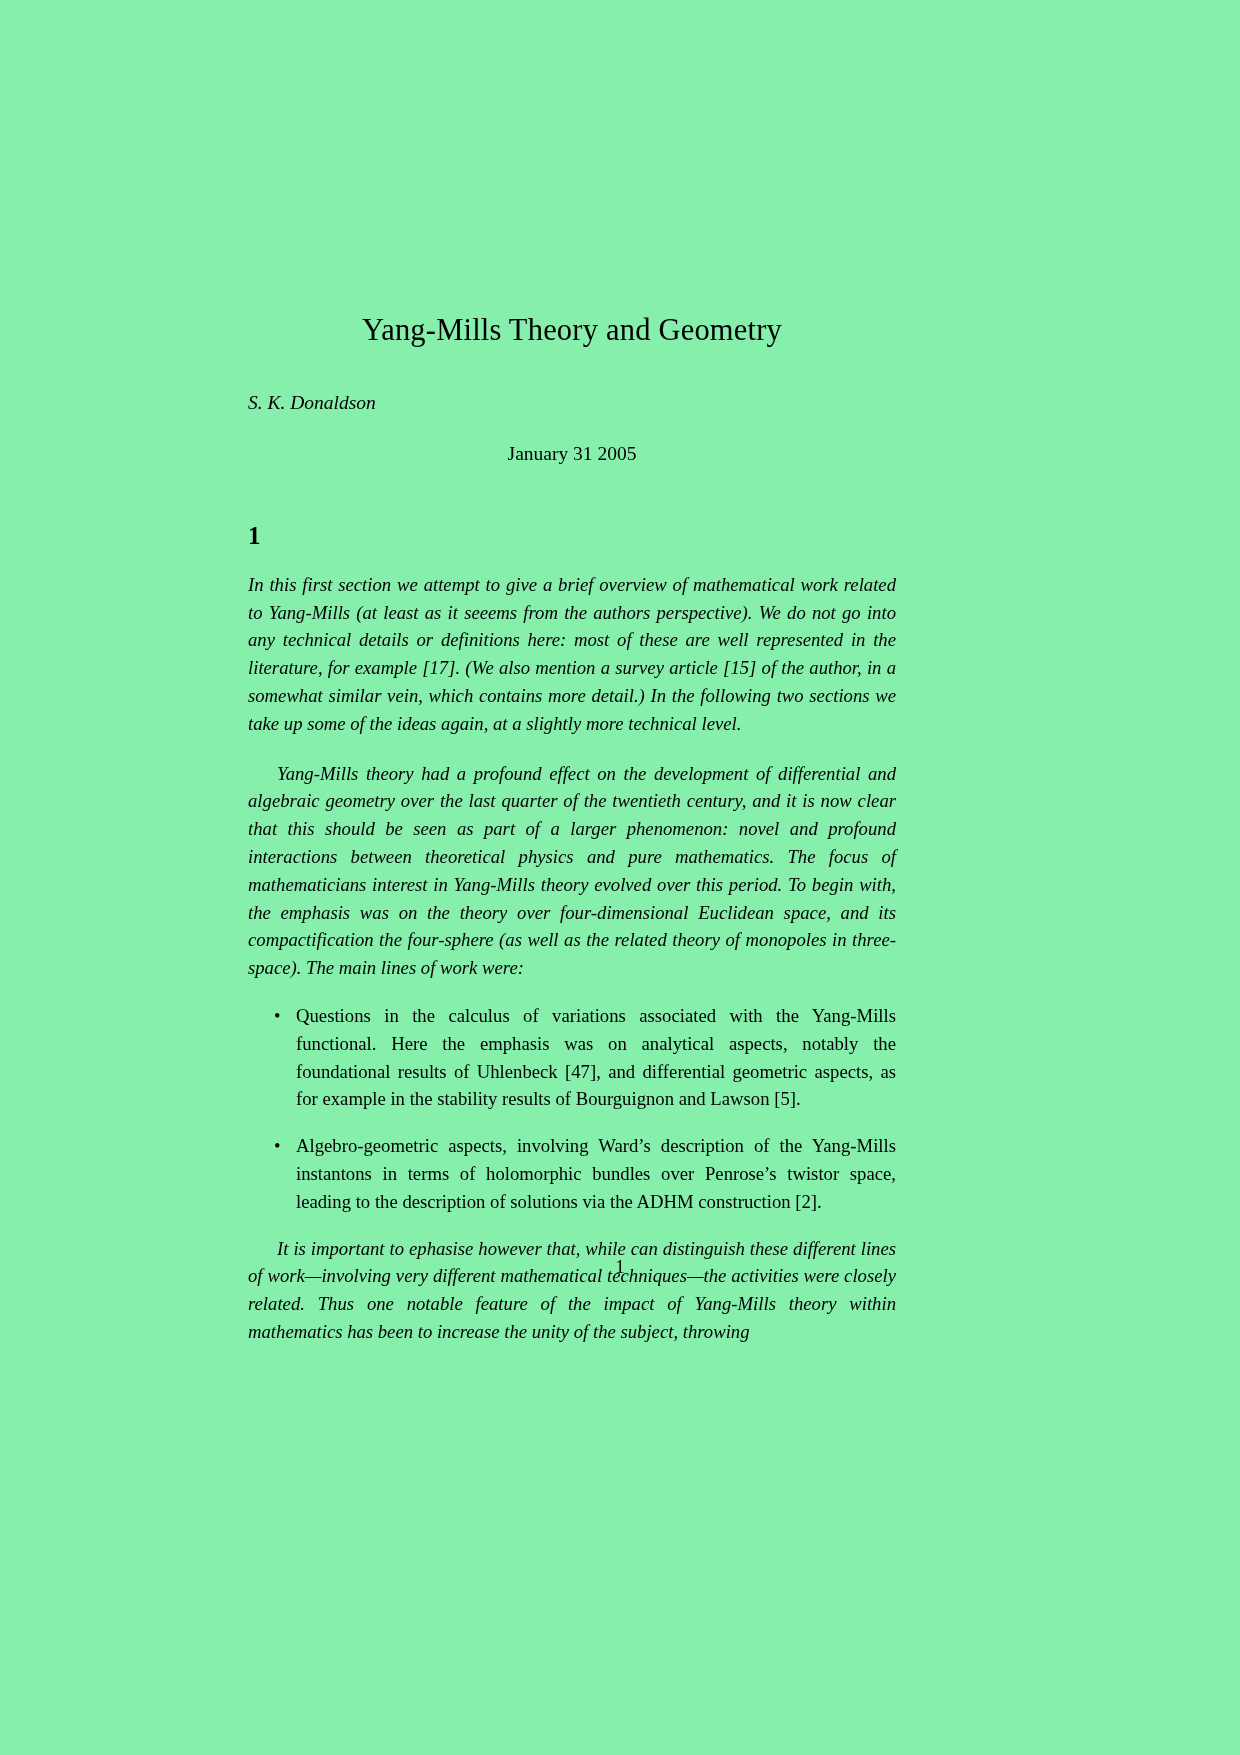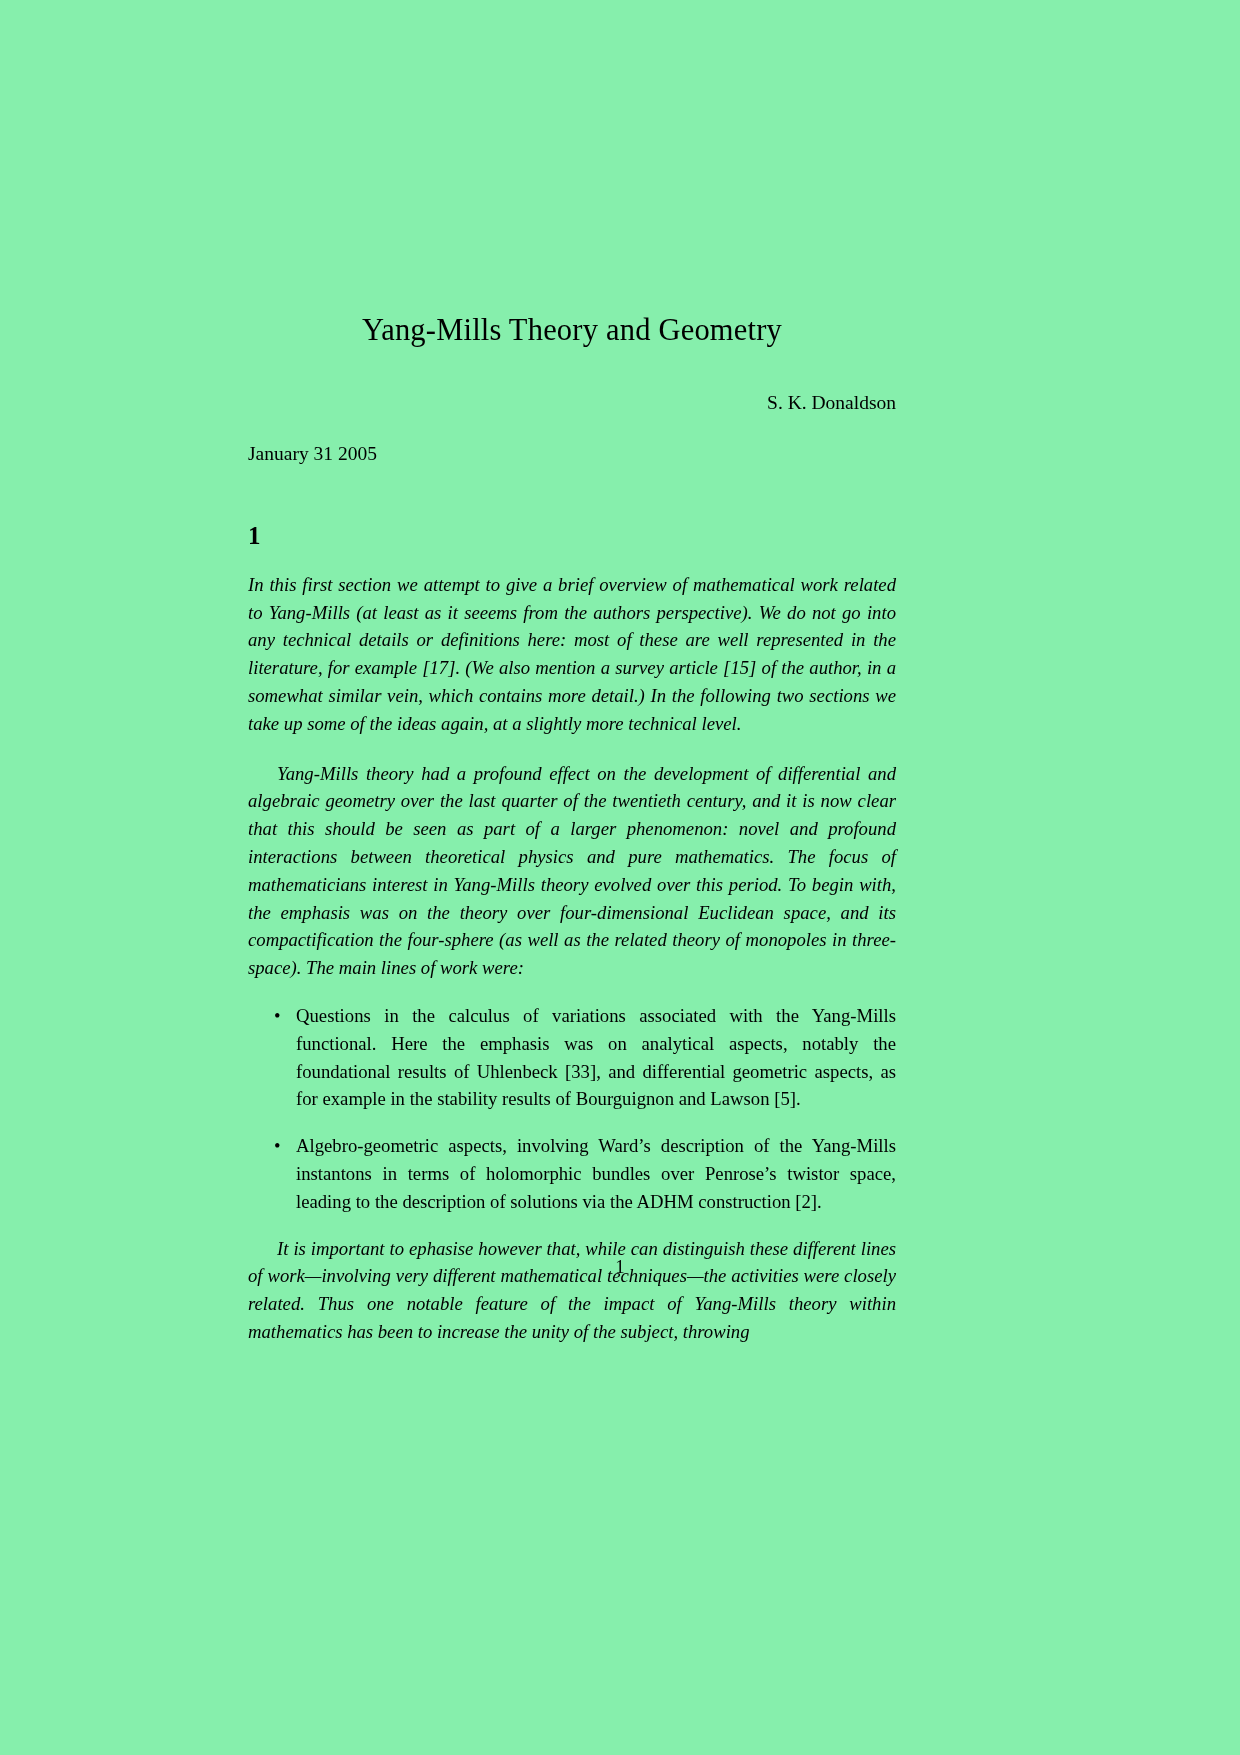--- a/index.html
+++ b/index.html
@@ -33,28 +33,30 @@
   }
   .doc-title {
     font-size: 30.5px;
     font-weight: normal;
     letter-spacing: 0.2px;
     line-height: 1.2;
     margin: 0;
   }
   .author-block {
     margin-top: 40px;
-    text-align: right;
+    text-align: left;
     font-size: 19.5px;
     line-height: 1.42;
+    font-style: italic;
   }
   .author-name { display: block; }
   .author-affil { display: block; }
   .doc-date {
     margin-top: 27px;
+    text-align: center;
     font-size: 19.5px;
   }
 
   
   .section-heading {
     margin-top: 57px;
     font-size: 25px;
     font-weight: bold;
     line-height: 1.1;
   }
@@ -125,21 +127,21 @@
 
     <div class="section-heading">1</div>
 
     <p class="body-par par-first">In this first section we attempt to give a brief overview of mathematical work related to Yang-Mills (at least as it seeems from the authors perspective). We do not go into any technical details or definitions here: most of these are well represented in the literature, for example [17]. (We also mention a survey article [15] of the author, in a somewhat similar vein, which contains more detail.) In the following two sections we take up some of the ideas again, at a slightly more technical level.</p>
 
     <p class="body-par par-indent">Yang-Mills theory had a profound effect on the development of differential and algebraic geometry over the last quarter of the twentieth century, and it is now clear that this should be seen as part of a larger phenomenon: novel and profound interactions between theoretical physics and pure mathematics. The focus of mathematicians interest in Yang-Mills theory evolved over this period. To begin with, the emphasis was on the theory over four-dimensional Euclidean space, and its compactification the four-sphere (as well as the related theory of monopoles in three-space). The main lines of work were:</p>
 
     <ul class="bullet-list">
       <li class="bullet-item">
         <span class="bullet-mark">•</span>
-        <span>Questions in the calculus of variations associated with the Yang-Mills functional. Here the emphasis was on analytical aspects, notably the foundational results of Uhlenbeck [33], and differential geometric aspects, as for example in the stability results of Bourguignon and Lawson [5].</span>
+        <span>Questions in the calculus of variations associated with the Yang-Mills functional. Here the emphasis was on analytical aspects, notably the foundational results of Uhlenbeck [47], and differential geometric aspects, as for example in the stability results of Bourguignon and Lawson [5].</span>
       </li>
       <li class="bullet-item">
         <span class="bullet-mark">•</span>
         <span>Algebro-geometric aspects, involving Ward’s description of the Yang-Mills instantons in terms of holomorphic bundles over Penrose’s twistor space, leading to the description of solutions via the ADHM construction [2].</span>
       </li>
     </ul>
 
     <p class="body-par par-indent par-tight">It is important to ephasise however that, while can distinguish these different lines of work—involving very different mathematical techniques—the activities were closely related. Thus one notable feature of the impact of Yang-Mills theory within mathematics has been to increase the unity of the subject, throwing</p>
 
   </div>

